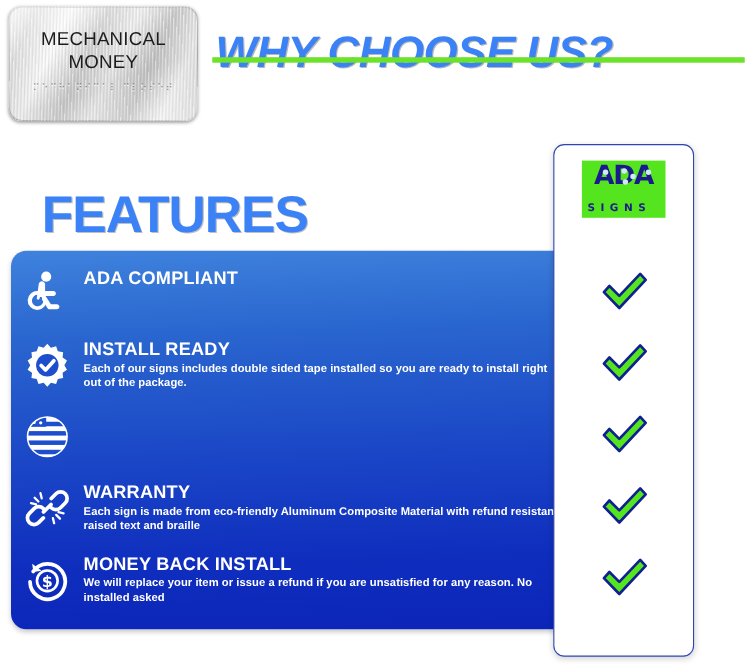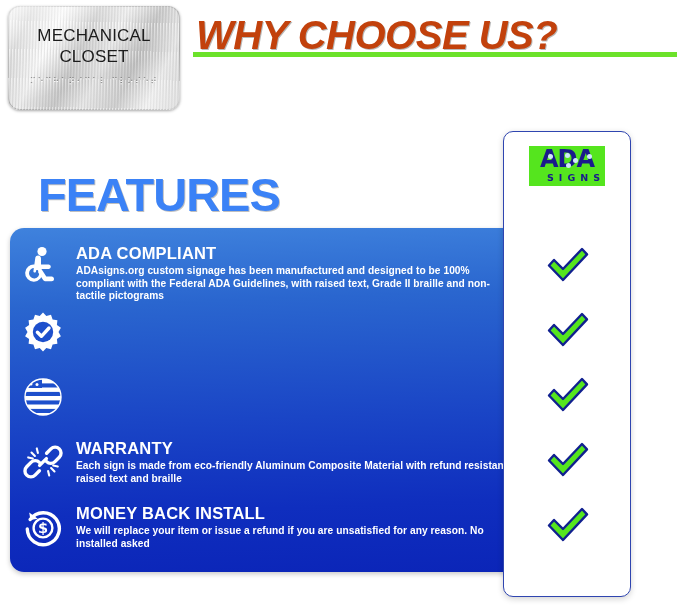--- a/index.html
+++ b/index.html
@@ -46,23 +46,23 @@
     text-align:center;
     font-family:"DejaVu Sans", sans-serif;
     font-size:9px;letter-spacing:1.2px;
     color:rgba(90,90,90,.55);
     text-shadow:0 1px 0 rgba(255,255,255,.9);
     user-select:none;
   }
 
   
   #header-title{
-    position:absolute;left:196px;top:13px;
+    position:absolute;left:196px;top:26px;
     font-size:40px;font-weight:bold;font-style:italic;
-    color:#c2410c;letter-spacing:-.5px;
+    color:#3b82f6;letter-spacing:-.5px;
     white-space:nowrap;
     text-shadow:1px 1px 0 rgba(0,0,0,.28);
   }
   #header-rule{
     position:absolute;left:193px;top:52px;width:484px;height:5px;
     background:#6ce22a;
   }
 
   
   #features-heading{
@@ -99,58 +99,58 @@
   }
 
   
   #checks-card{
     position:absolute;left:503px;top:131px;width:126px;height:464px;
     background:#ffffff;border:1px solid #2f45b0;border-radius:10px;
     box-shadow:0 2px 6px rgba(0,0,0,.18);
     z-index:3;
   }
   #brand-logo{
-    position:absolute;left:25px;top:14px;width:76px;height:40px;
+    position:absolute;left:25px;top:14px;width:76px;height:52px;
     background:#55e51e;
   }
   #brand-logo .ada{
     position:absolute;left:0;right:0;top:1px;text-align:center;
     font-size:24px;font-weight:bold;color:#1a1a8c;
     letter-spacing:-1px;line-height:25px;
     font-family:"DejaVu Sans", sans-serif;
   }
   #brand-logo .dot{
     position:absolute;width:5px;height:5px;border-radius:50%;
     background:#cfe8fb;
   }
   #brand-logo .d1{left:19px;top:8px;}
   #brand-logo .d2{left:36px;top:7px;}
   #brand-logo .d3{left:44px;top:12px;}
   #brand-logo .d4{left:37px;top:17px;}
   #brand-logo .d5{left:58px;top:8px;}
   #brand-logo .signs{
-    position:absolute;left:0;right:0;bottom:3px;text-align:right;
+    position:absolute;left:0;right:0;bottom:3px;text-align:left;
     font-size:9.5px;font-weight:bold;color:#1a1a8c;letter-spacing:5px;
     text-indent:5px;font-family:"DejaVu Sans", sans-serif;
   }
   .check-mark{position:absolute;left:42px;}
   .check-mark svg{display:block;}
 
   
   #features-panel{z-index:1;padding-left:16px;}
 </style>
 </head>
 <body>
 
 <div id="metal-sign">
   <div class="brushed"></div>
   <div class="sheen"></div>
   <div id="sign-text">
     <div>MECHANICAL</div>
-    <div>CLOSET</div>
+    <div>MONEY</div>
   </div>
   <div id="sign-braille">⠍⠑⠉⠓⠁⠝⠊⠉⠁⠇ ⠉⠇⠕⠎⠑⠞</div>
 </div>
 
 <div id="header-title">WHY CHOOSE US?</div>
 <div id="header-rule"></div>
 
 <div id="features-heading">FEATURES</div>
 
 <div id="features-panel">
@@ -158,31 +158,34 @@
   <div class="feature-row" style="top:16px;">
     <div class="feature-icon">
       <svg width="40" height="42" viewBox="0 0 40 42" fill="#ffffff" aria-hidden="true">
         <circle cx="19" cy="5.5" r="4.6"></circle>
         <path d="M12.2 12.5c0-1.6 1.3-2.9 2.9-2.9s2.9 1.3 2.9 2.9v6.1h7.6c1.2 0 2.2 1 2.2 2.2s-1 2.2-2.2 2.2h-7.2l4.9 7.6h5.4c1.3 0 2.3 1 2.3 2.3s-1 2.3-2.3 2.3h-6.7c-.8 0-1.5-.4-1.9-1.1l-4.9-7.7v-1.3c0-.6-.5-1.1-1.1-1.1s-1.1.5-1.1 1.1v.1c0 .7-.6 1.3-1.3 1.3s-1.3-.6-1.3-1.3z"></path>
         <path d="M19.3 26.2a8.6 8.6 0 1 1-7.4-7.6v3.5a5.2 5.2 0 1 0 4.4 4.1z"></path>
       </svg>
     </div>
     <div class="feature-text">
       <p class="feature-title">ADA COMPLIANT</p>
-      <p class="feature-desc">ADAsigns.org custom signage has been manufactured and designed to be 100% compliant with the Federal ADA Guidelines, with raised text, Grade II braille and non-tactile pictograms</p>
     </div>
   </div>
 
   <div class="feature-row" style="top:81px;">
     <div class="feature-icon">
       <svg width="42" height="42" viewBox="0 0 42 42" fill="#ffffff" aria-hidden="true">
         <path d="M21 1.5l3.3 3.6 4.7-1.3 1.6 4.6 4.8.9-.5 4.8 4 2.7-2.4 4.2 2.4 4.2-4 2.7.5 4.8-4.8.9-1.6 4.6-4.7-1.3L21 40.5l-3.3-3.6-4.7 1.3-1.6-4.6-4.8-.9.5-4.8-4-2.7 2.4-4.2-2.4-4.2 4-2.7-.5-4.8 4.8-.9 1.6-4.6 4.7 1.3z"></path>
         <circle cx="21" cy="21" r="10.2" fill="#1d4fcc"></circle>
         <path d="M15.4 21.3l4 4 7.6-8.3" stroke="#ffffff" stroke-width="3.4" fill="none" stroke-linecap="round" stroke-linejoin="round"></path>
       </svg>
+    </div>
+    <div class="feature-text">
+      <p class="feature-title">INSTALL READY</p>
+      <p class="feature-desc">Each of our signs includes double sided tape installed so you are ready to install right out of the package.</p>
     </div>
   </div>
 
   <div class="feature-row" style="top:146px;">
     <div class="feature-icon">
       <svg width="42" height="42" viewBox="0 0 42 42" aria-hidden="true">
         <defs>
             <clipPath id="usaclip">
               <circle cx="21" cy="21" r="18"></circle>
             </clipPath>

